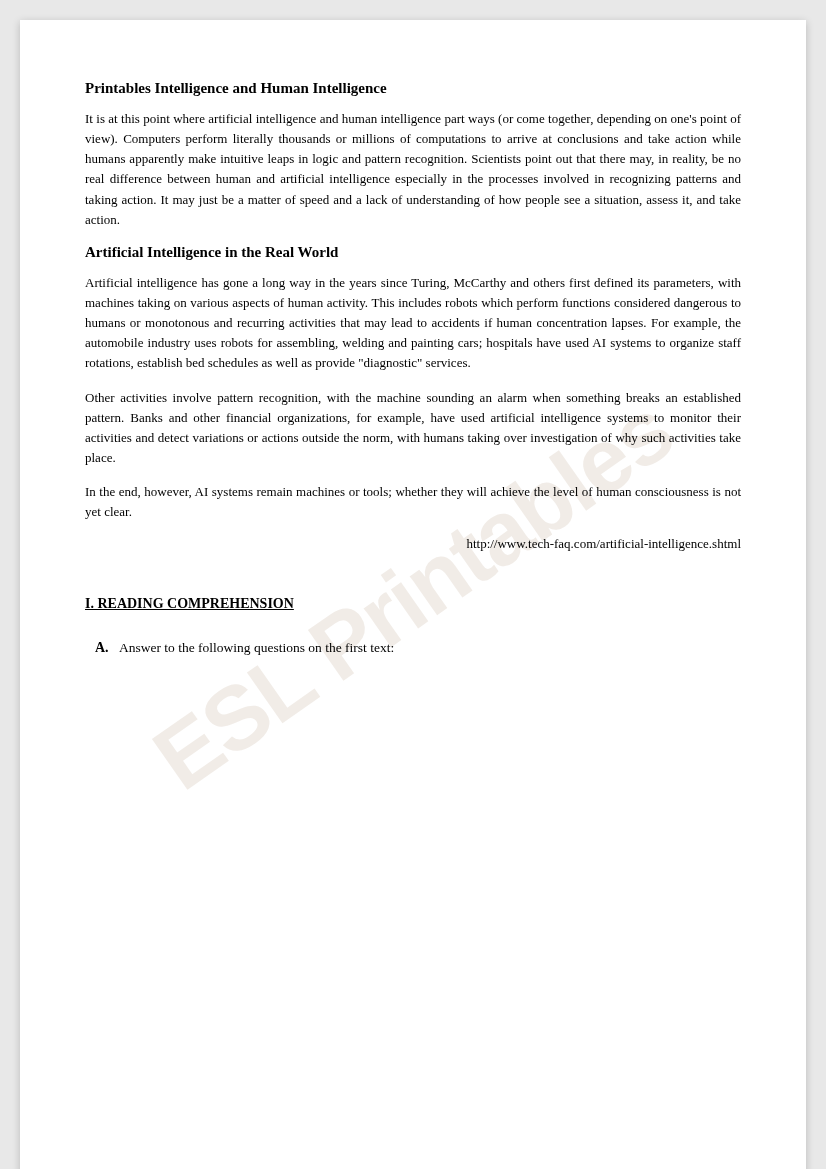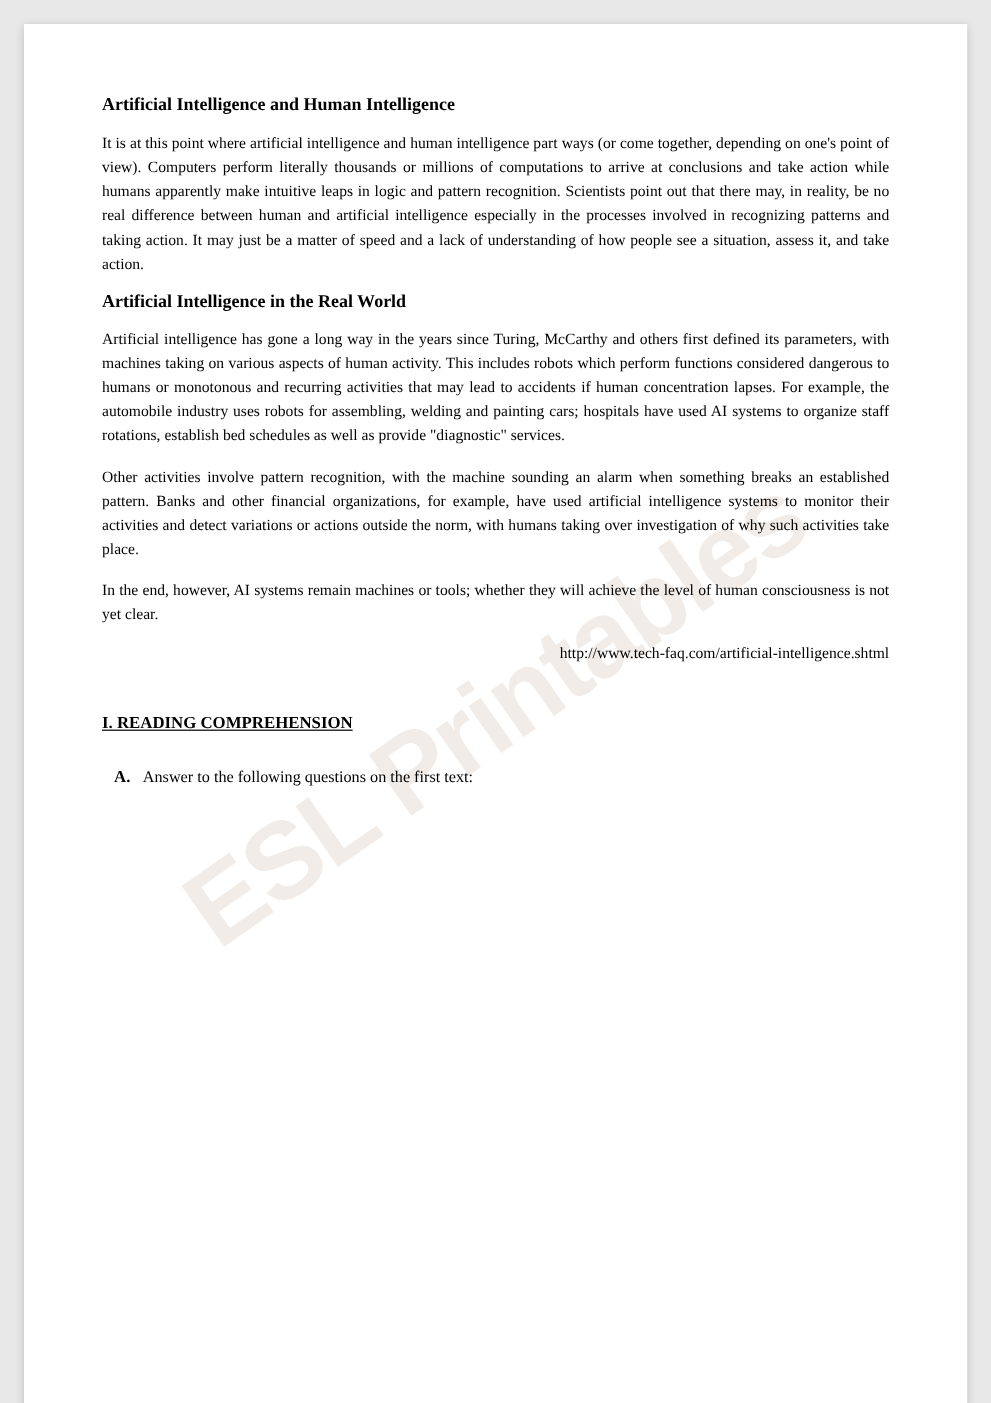--- a/index.html
+++ b/index.html
@@ -127,21 +127,21 @@
   </style>
 </head>
 <body>
 
 <div class="page">
   <div class="watermark">ESL Printables</div>
 
   <div class="content">
 
     <div>
-      <h2>Artificial Intelligence and Human Intelligence</h2>
+      <h2>Printables Intelligence and Human Intelligence</h2>
       <p>It is at this point where artificial intelligence and human intelligence part ways (or come together, depending on one's point of view). Computers perform literally thousands or millions of computations to arrive at conclusions and take action while humans apparently make intuitive leaps in logic and pattern recognition. Scientists point out that there may, in reality, be no real difference between human and artificial intelligence especially in the processes involved in recognizing patterns and taking action. It may just be a matter of speed and a lack of understanding of how people see a situation, assess it, and take action.</p>
     </div>
 
     <div>
       <h2>Artificial Intelligence in the Real World</h2>
       <p>Artificial intelligence has gone a long way in the years since Turing, McCarthy and others first defined its parameters, with machines taking on various aspects of human activity. This includes robots which perform functions considered dangerous to humans or monotonous and recurring activities that may lead to accidents if human concentration lapses. For example, the automobile industry uses robots for assembling, welding and painting cars; hospitals have used AI systems to organize staff rotations, establish bed schedules as well as provide "diagnostic" services.</p>
       <p>Other activities involve pattern recognition, with the machine sounding an alarm when something breaks an established pattern. Banks and other financial organizations, for example, have used artificial intelligence systems to monitor their activities and detect variations or actions outside the norm, with humans taking over investigation of why such activities take place.</p>
       <p>In the end, however, AI systems remain machines or tools; whether they will achieve the level of human consciousness is not yet clear.</p>
       <div class="url-line">http://www.tech-faq.com/artificial-intelligence.shtml</div>
     </div>

